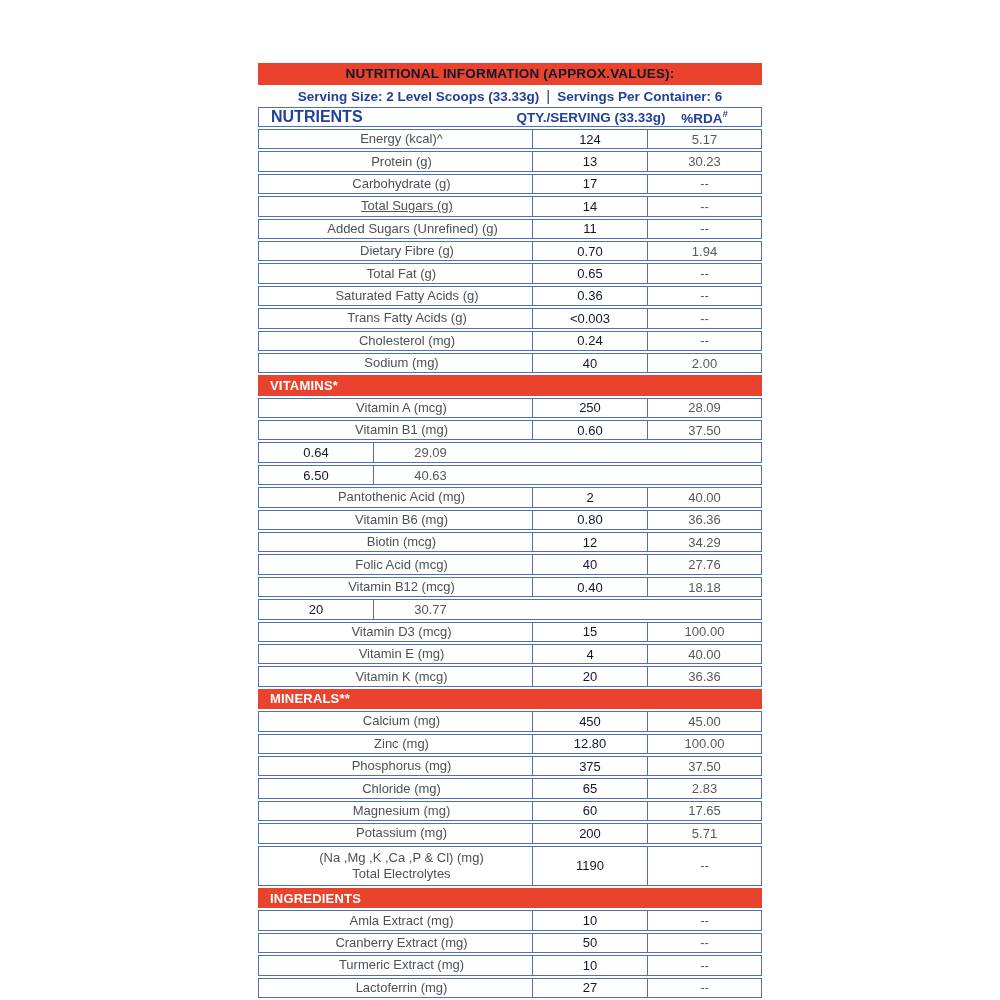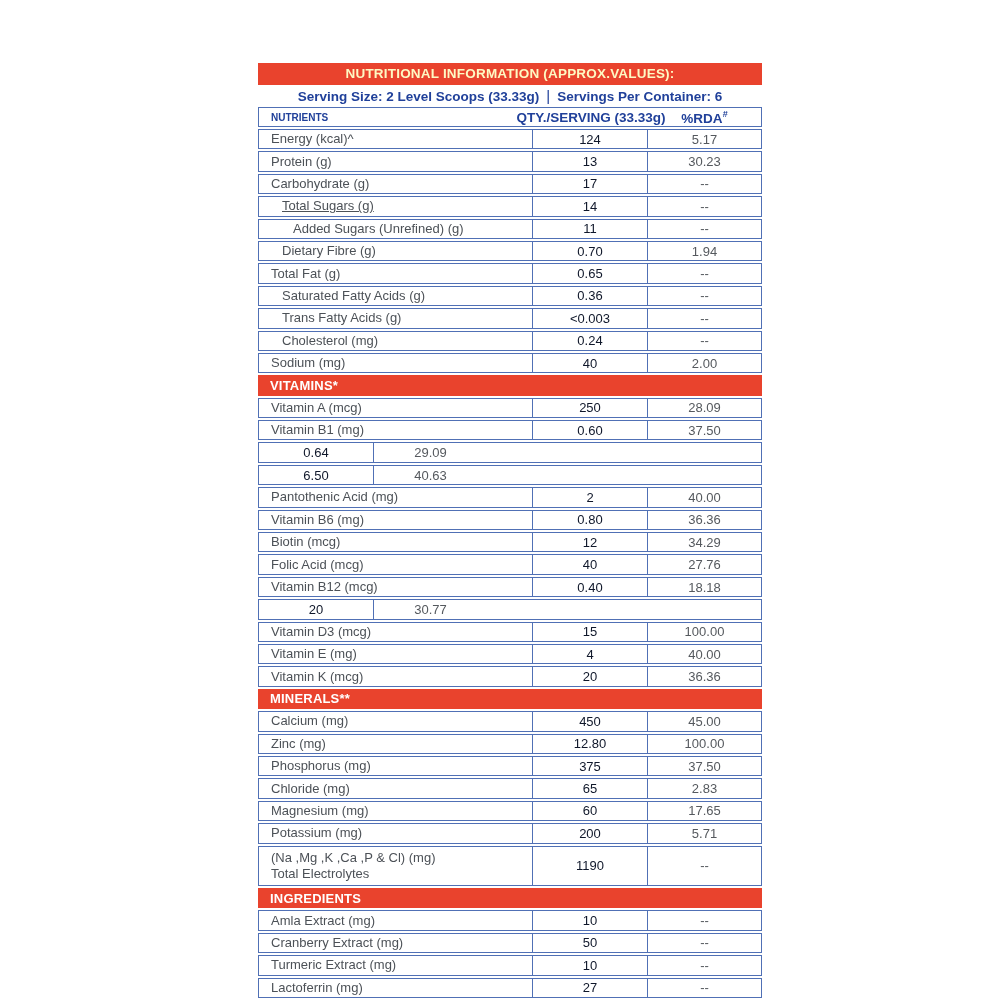--- a/index.html
+++ b/index.html
@@ -11,21 +11,21 @@
     font-family: "Liberation Sans", sans-serif;
   }
   .label-container {
     position: absolute;
     left: 258px;
     top: 63px;
     width: 504px;
   }
   .title-bar {
     background: #E9432D;
-    color: #fef9c3;
+    color: #0f172a;
     font-weight: bold;
     font-size: 13.5px;
     height: 22px;
     line-height: 22px;
     text-align: center;
     letter-spacing: 0.2px;
   }
   .serving-line {
     height: 22px;
     display: flex;
@@ -48,21 +48,21 @@
     display: flex;
     align-items: center;
     margin-bottom: 2px;
     box-sizing: border-box;
   }
   .ch-label {
     flex: 1;
     padding-left: 12px;
     color: #20409A;
     font-weight: bold;
-    font-size: 10px;
+    font-size: 16px;
   }
   .ch-qty {
     width: 114px;
     display: flex;
     justify-content: center;
     align-items: center;
     white-space: nowrap;
     color: #20409A;
     font-weight: bold;
     font-size: 13.5px;
@@ -86,20 +86,21 @@
   .n-row.tall { height: 38.5px; }
   .cell-label {
     flex: 1;
     display: flex;
     flex-direction: column;
     justify-content: center;
     border-right: 1px solid #5070B5;
     color: #4C5157;
     font-size: 13px;
     line-height: 16px;
+    align-items: center;
   }
   .cell-qty {
     width: 114px;
     display: flex;
     align-items: center;
     justify-content: center;
     border-right: 1px solid #5070B5;
     color: #0f172a;
     font-size: 13px;
   }

